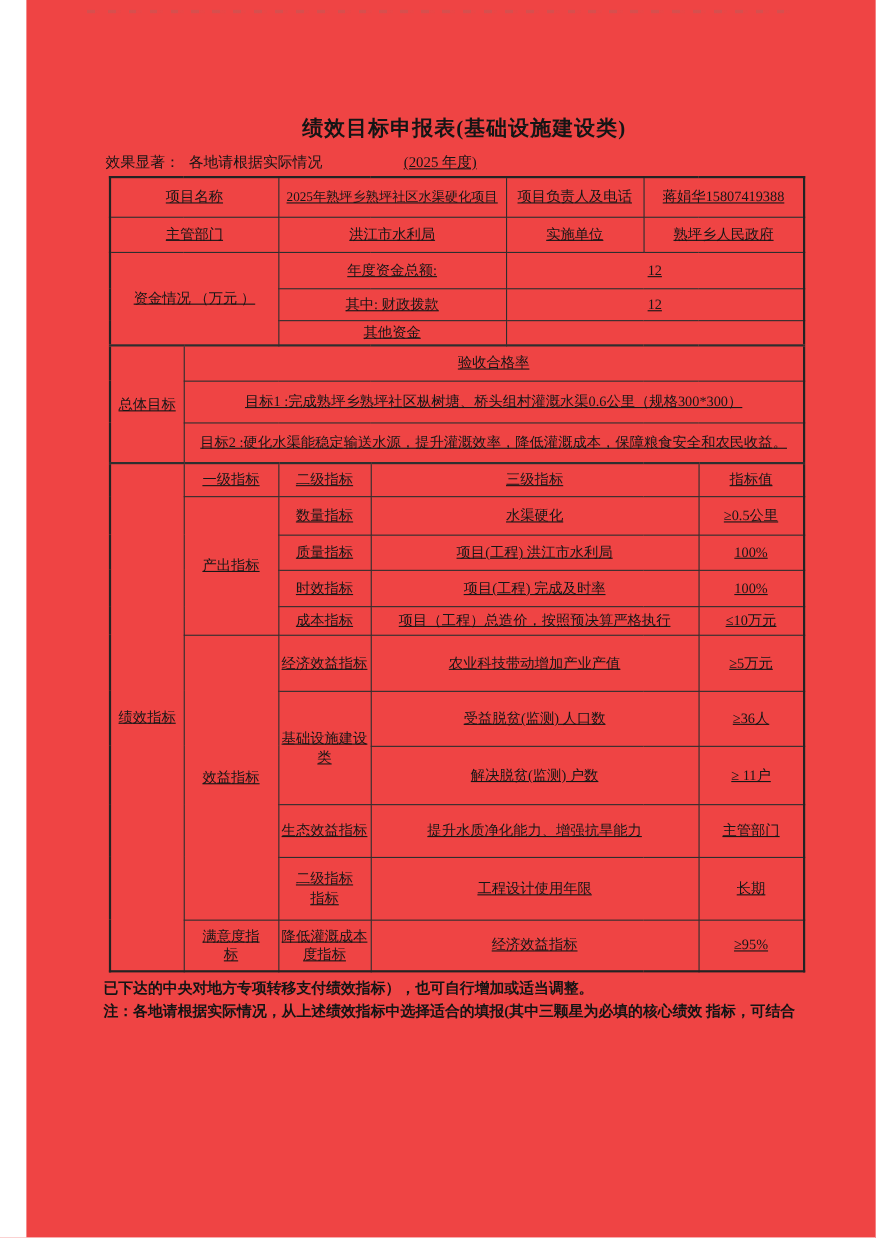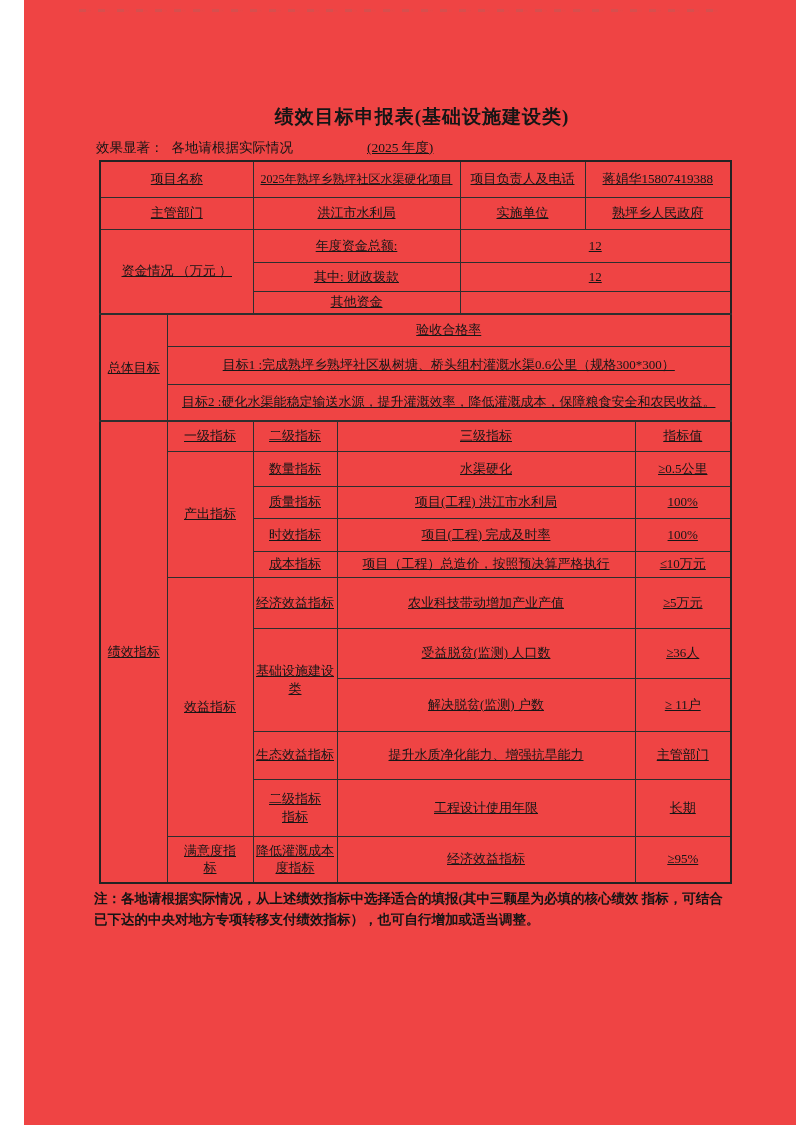--- a/index.html
+++ b/index.html
@@ -188,17 +188,17 @@
 标</td>
         <td class="wrap">降低灌溉成本
 度指标</td>
         <td colspan="3" class="tl">经济效益指标</td>
         <td>≥95%</td>
       </tr>
     </tbody>
   </table>
 
   <div class="note">
+    <div>已下达的中央对地方专项转移支付绩效指标），也可自行增加或适当调整。</div>
     <div>注：各地请根据实际情况，从上述绩效指标中选择适合的填报(其中三颗星为必填的核心绩效 指标，可结合</div>
-    <div>已下达的中央对地方专项转移支付绩效指标），也可自行增加或适当调整。</div>
   </div>
 
 </div>
 
 </body></html>

